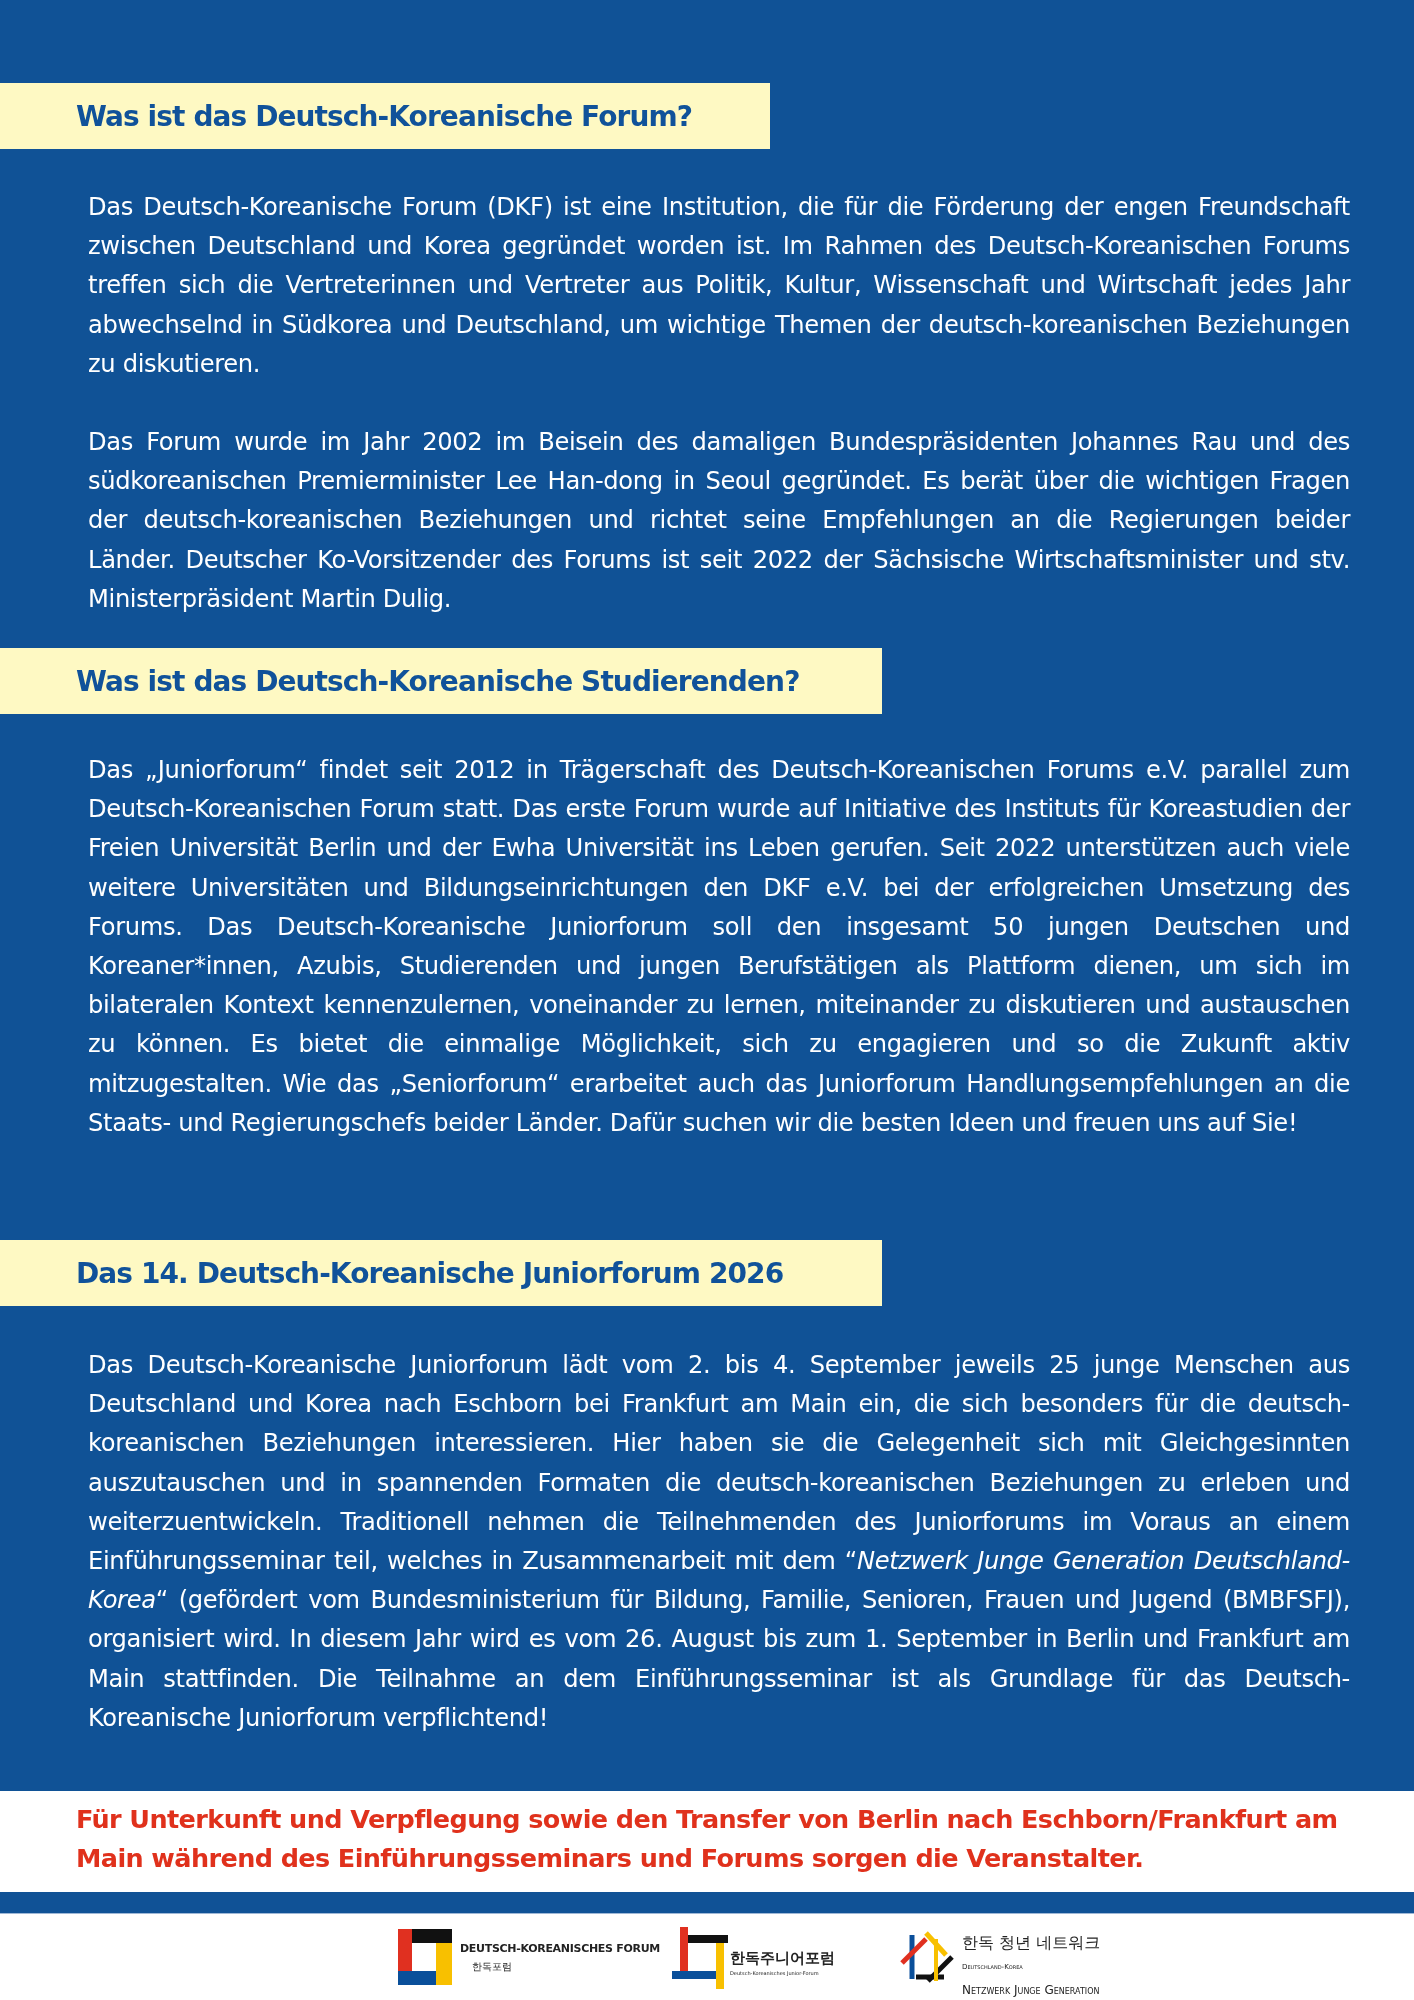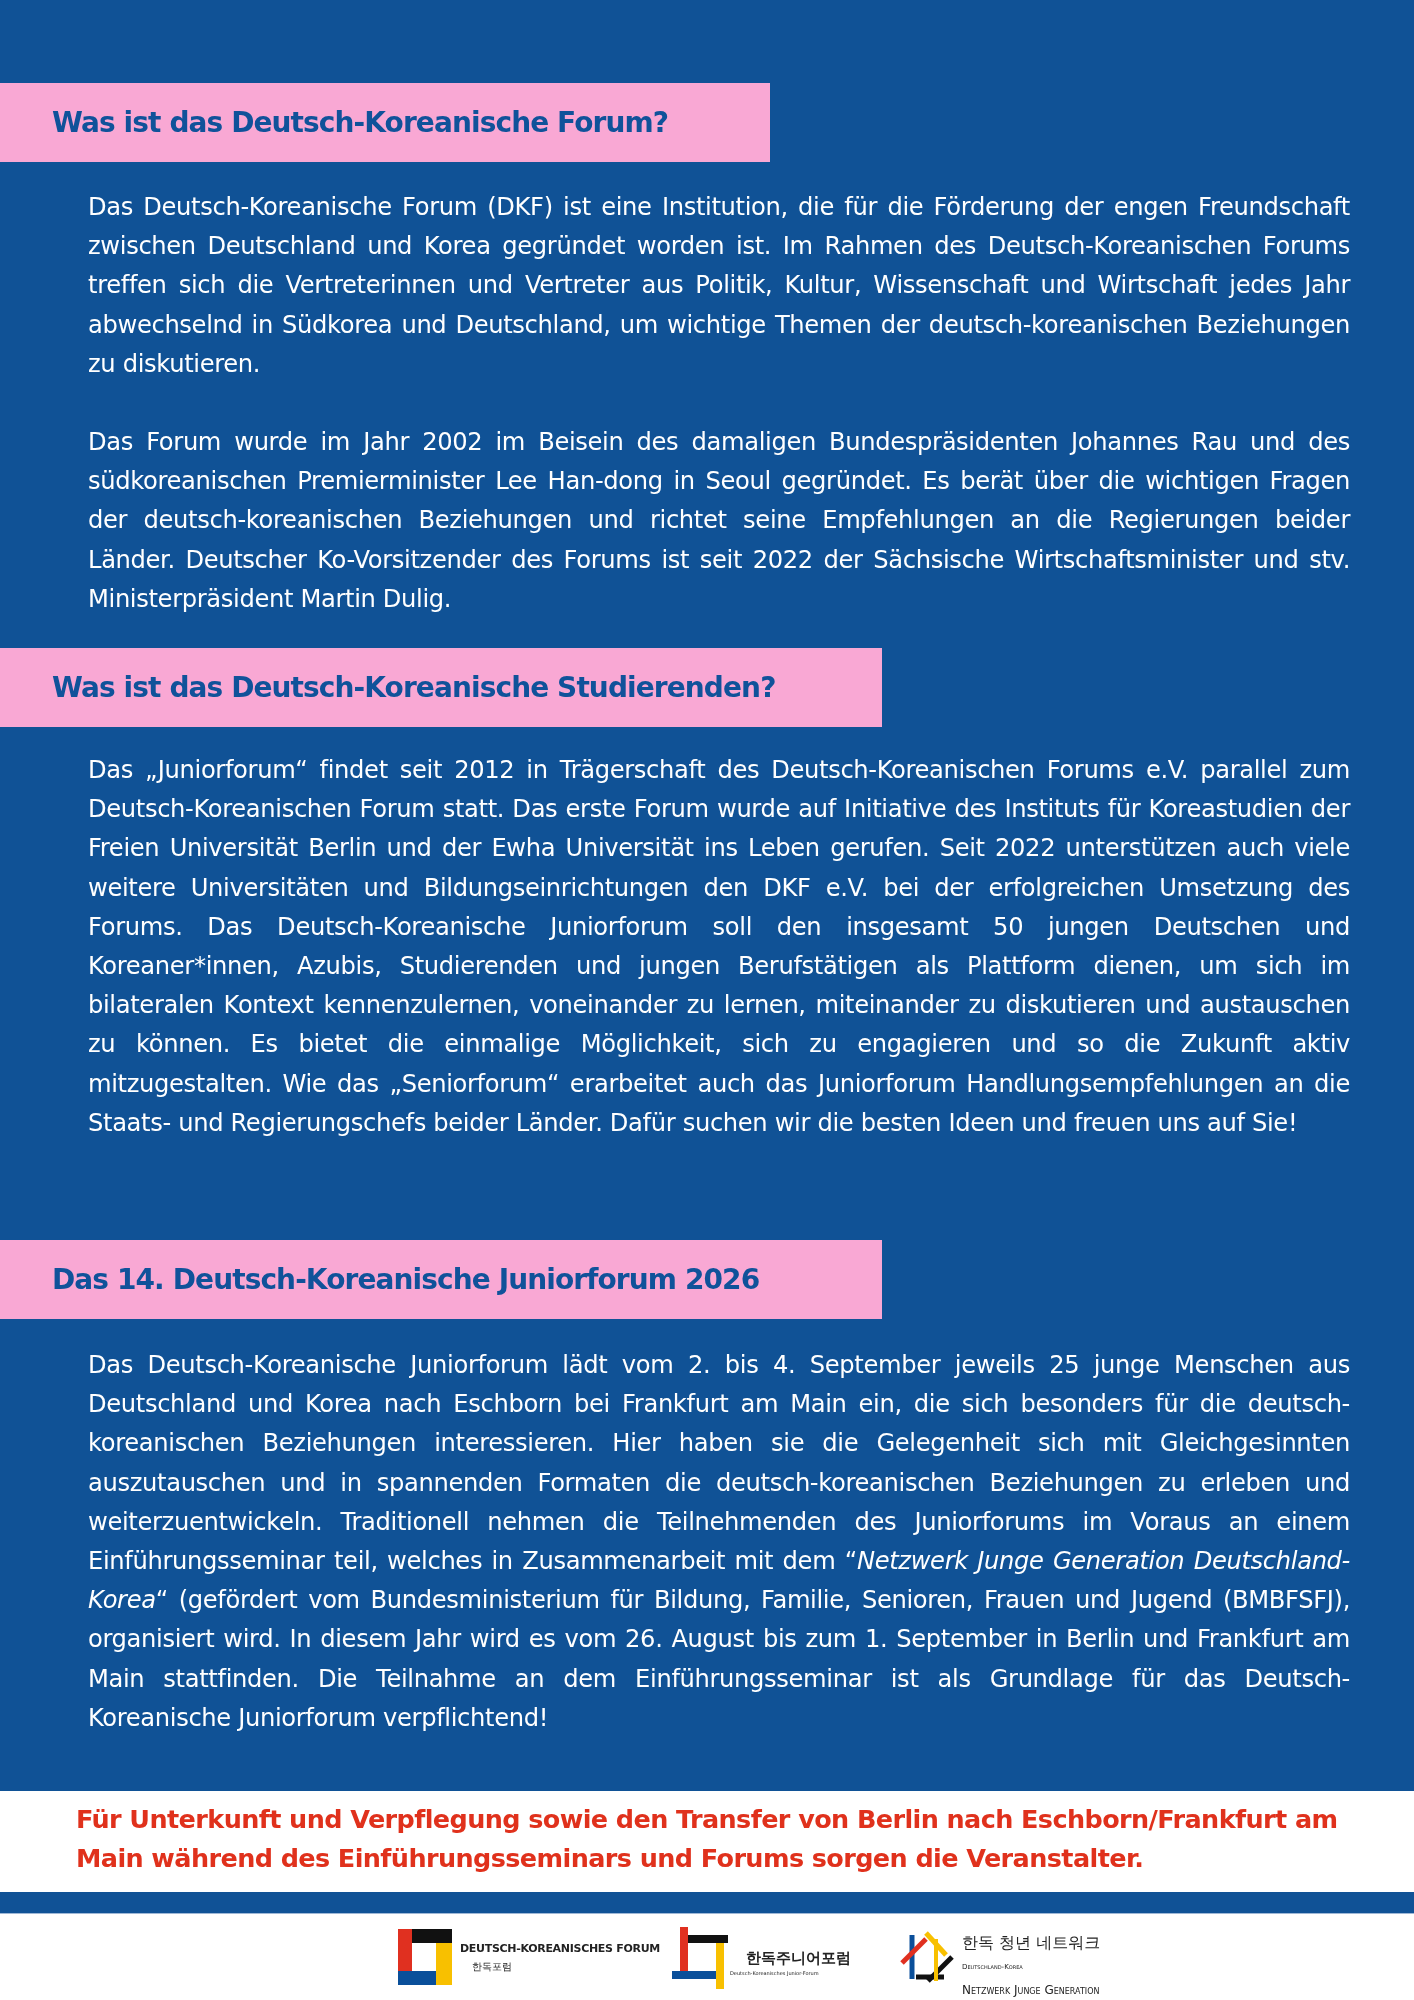--- a/index.html
+++ b/index.html
@@ -6,22 +6,22 @@
   body {
     width: 1414px; height: 2000px; position: relative; overflow: hidden;
     background: #ffffff;
     font-family: "DejaVu Sans", "Liberation Sans", sans-serif;
   }
   .blue-area {
     position: absolute; left: 0; top: 0; width: 1414px; height: 1791px;
     background: #105296;
   }
   .sec-head {
-    position: absolute; left: 0; background: #f9a8d4;
-    height: 79px; box-sizing: border-box; padding-left: 52px;
+    position: absolute; left: 0; background: #fef9c3;
+    height: 66px; box-sizing: border-box; padding-left: 76px;
     display: flex; align-items: center;
   }
   .sec-head span {
     color: #10529a; font-weight: bold; font-size: 28px;
     font-family: "DejaVu Sans", sans-serif; letter-spacing: -0.9px;
   }
   .para {
     position: absolute; left: 76px; width: 1262px;
     color: #ffffff; font-size: 24.2px; line-height: 39.2px;
     text-align: justify; letter-spacing: -0.35px;
@@ -80,21 +80,21 @@
     <div class="logo-text" style="left:62px; top:35px; font-size:10px;margin-left:12px;">한독포럼</div>
   </div>
 
   <div class="logo" style="left:672px; width:170px;">
     <svg width="58" height="62" viewBox="0 0 58 62" style="position:absolute; left:0; top:2px;">
       <rect x="8" y="0" width="8" height="50" fill="#e03020"></rect>
       <rect x="16" y="8" width="40" height="8" fill="#111111"></rect>
       <rect x="44" y="16" width="8" height="46" fill="#f8c000"></rect>
       <rect x="0" y="44" width="44" height="8" fill="#0a4f9a"></rect>
     </svg>
-    <div class="logo-text" style="left:58px; top:24px; font-size:15px; font-weight:bold;margin-left:16px;">한독주니어포럼</div>
+    <div class="logo-text" style="left:58px; top:24px; font-size:15px; font-weight:bold;">한독주니어포럼</div>
     <div class="logo-text" style="left:58px; top:45px; font-size:5px;">Deutsch-Koreanisches Junior-Forum</div>
   </div>
 
   <div class="logo" style="left:898px; width:180px;">
     <svg width="58" height="58" viewBox="0 0 58 58" style="position:absolute; left:0; top:4px;">
       <line x1="14" y1="6" x2="14" y2="50" stroke="#0a4f9a" stroke-width="5"></line>
       <line x1="4" y1="34" x2="28" y2="10" stroke="#e03020" stroke-width="5"></line>
       <line x1="28" y1="4" x2="48" y2="26" stroke="#f8c000" stroke-width="5"></line>
       <line x1="18" y1="48" x2="46" y2="48" stroke="#111111" stroke-width="5"></line>
       <line x1="30" y1="52" x2="54" y2="28" stroke="#111111" stroke-width="5"></line>

